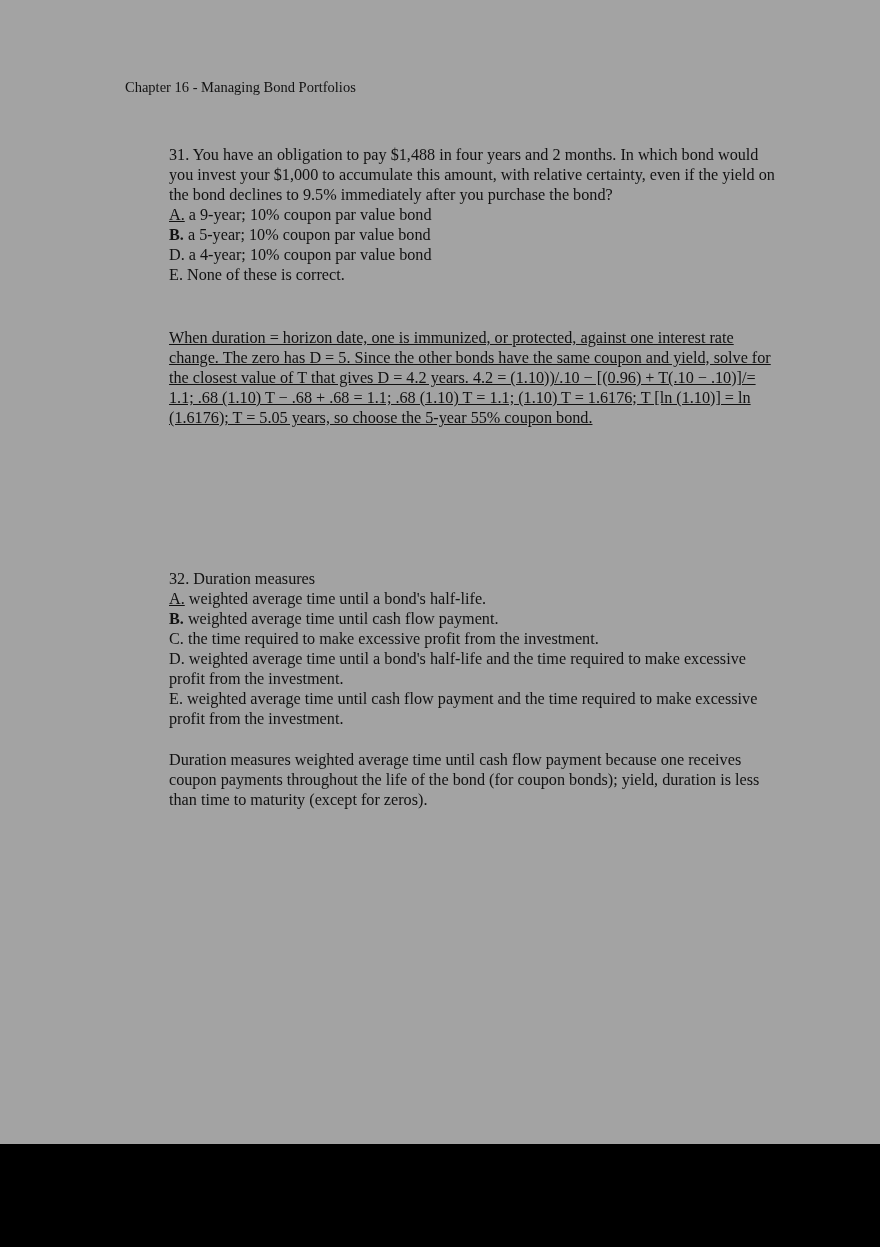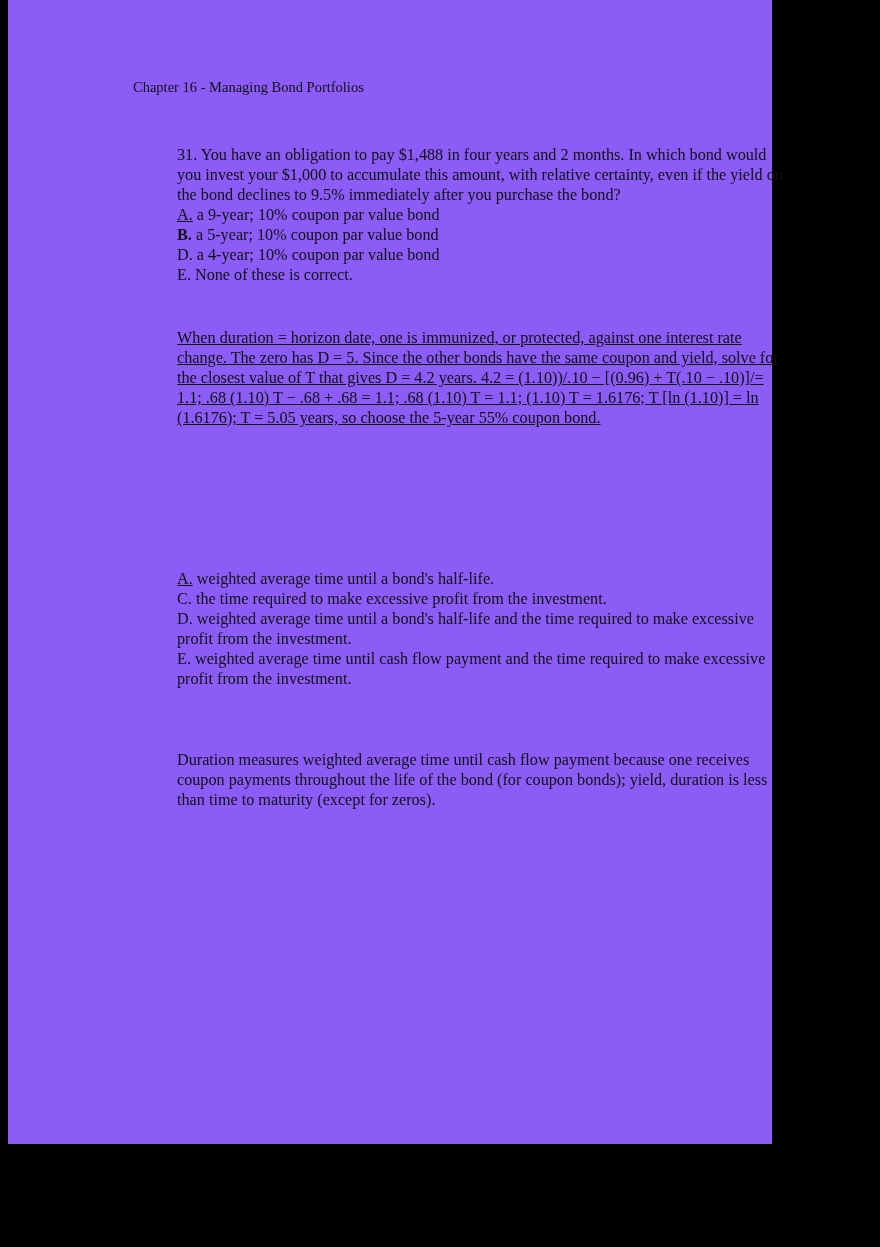--- a/index.html
+++ b/index.html
@@ -1,20 +1,20 @@
 <!DOCTYPE html>
 <html><head>
   <meta charset="utf-8">
   <style>
     html, body { margin: 0; padding: 0; }
     body {
       width: 880px; height: 1247px; background: #000000; position: relative; overflow: hidden;
       font-family: "Liberation Serif", "DejaVu Serif", serif; color: #111111;
     }
-    .page { position: absolute; left: 8px; top: 0; width: 764px; height: 1144px; background: #8b5cf6; }
+    .page { position: absolute; left: 0; top: 0; width: 880px; height: 1144px; background: #a3a3a3; }
     .header { position: absolute; left: 125px; top: 78px; font-size: 14.5px; line-height: 18px; }
     .block { position: absolute; left: 125px; width: 660px; font-size: 16.2px; line-height: 20px; }
     .q31 { top: 145px; }
     .exp31 { top: 328px; text-decoration: underline; }
     .q32 { top: 569px; }
     .exp32 { top: 750px; }
     .line { display: block; white-space: nowrap; margin-left: 44px; }
     .u { text-decoration: underline; }
     .b { font-weight: bold; }
   </style>
@@ -36,21 +36,23 @@
 
   <div class="block exp31">
     <span class="line">When duration = horizon date, one is immunized, or protected, against one interest rate</span>
     <span class="line">change. The zero has D = 5. Since the other bonds have the same coupon and yield, solve for</span>
     <span class="line">the closest value of T that gives D = 4.2 years. 4.2 = (1.10))/.10 − [(0.96) + T(.10 − .10)]/=</span>
     <span class="line">1.1; .68 (1.10) T − .68 + .68 = 1.1; .68 (1.10) T = 1.1; (1.10) T = 1.6176; T [ln (1.10)] = ln</span>
     <span class="line">(1.6176); T = 5.05 years, so choose the 5-year 55% coupon bond.</span>
   </div>
 
   <div class="block q32">
+    <span class="line">32. Duration measures</span>
     <span class="line"><span class="u">A.</span><span> weighted average time until a bond's half-life.</span></span>
+    <span class="line"><span class="b">B.</span><span> weighted average time until cash flow payment.</span></span>
     <span class="line"><span>C.</span><span> the time required to make excessive profit from the investment.</span></span>
     <span class="line"><span>D.</span><span> weighted average time until a bond's half-life and the time required to make excessive</span></span>
     <span class="line">profit from the investment.</span>
     <span class="line"><span>E.</span><span> weighted average time until cash flow payment and the time required to make excessive</span></span>
     <span class="line">profit from the investment.</span>
   </div>
 
   <div class="block exp32">
     <span class="line">Duration measures weighted average time until cash flow payment because one receives</span>
     <span class="line">coupon payments throughout the life of the bond (for coupon bonds); yield, duration is less</span>

